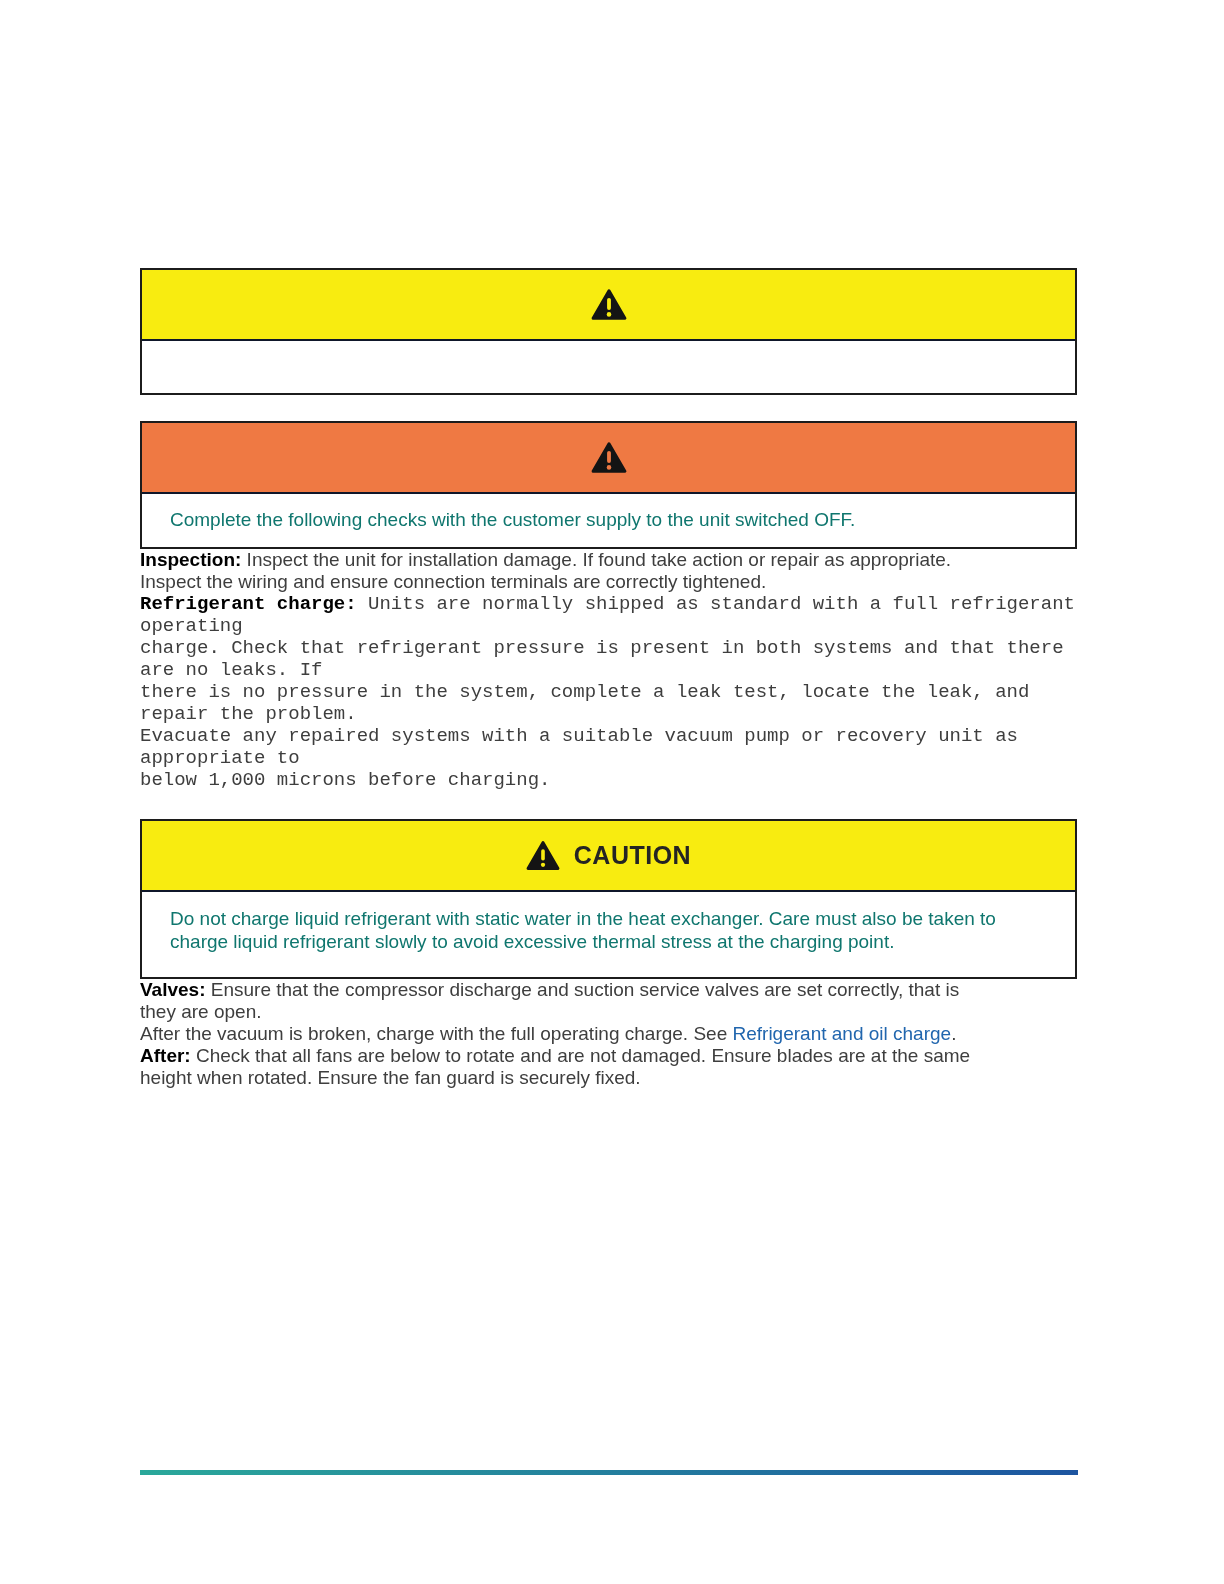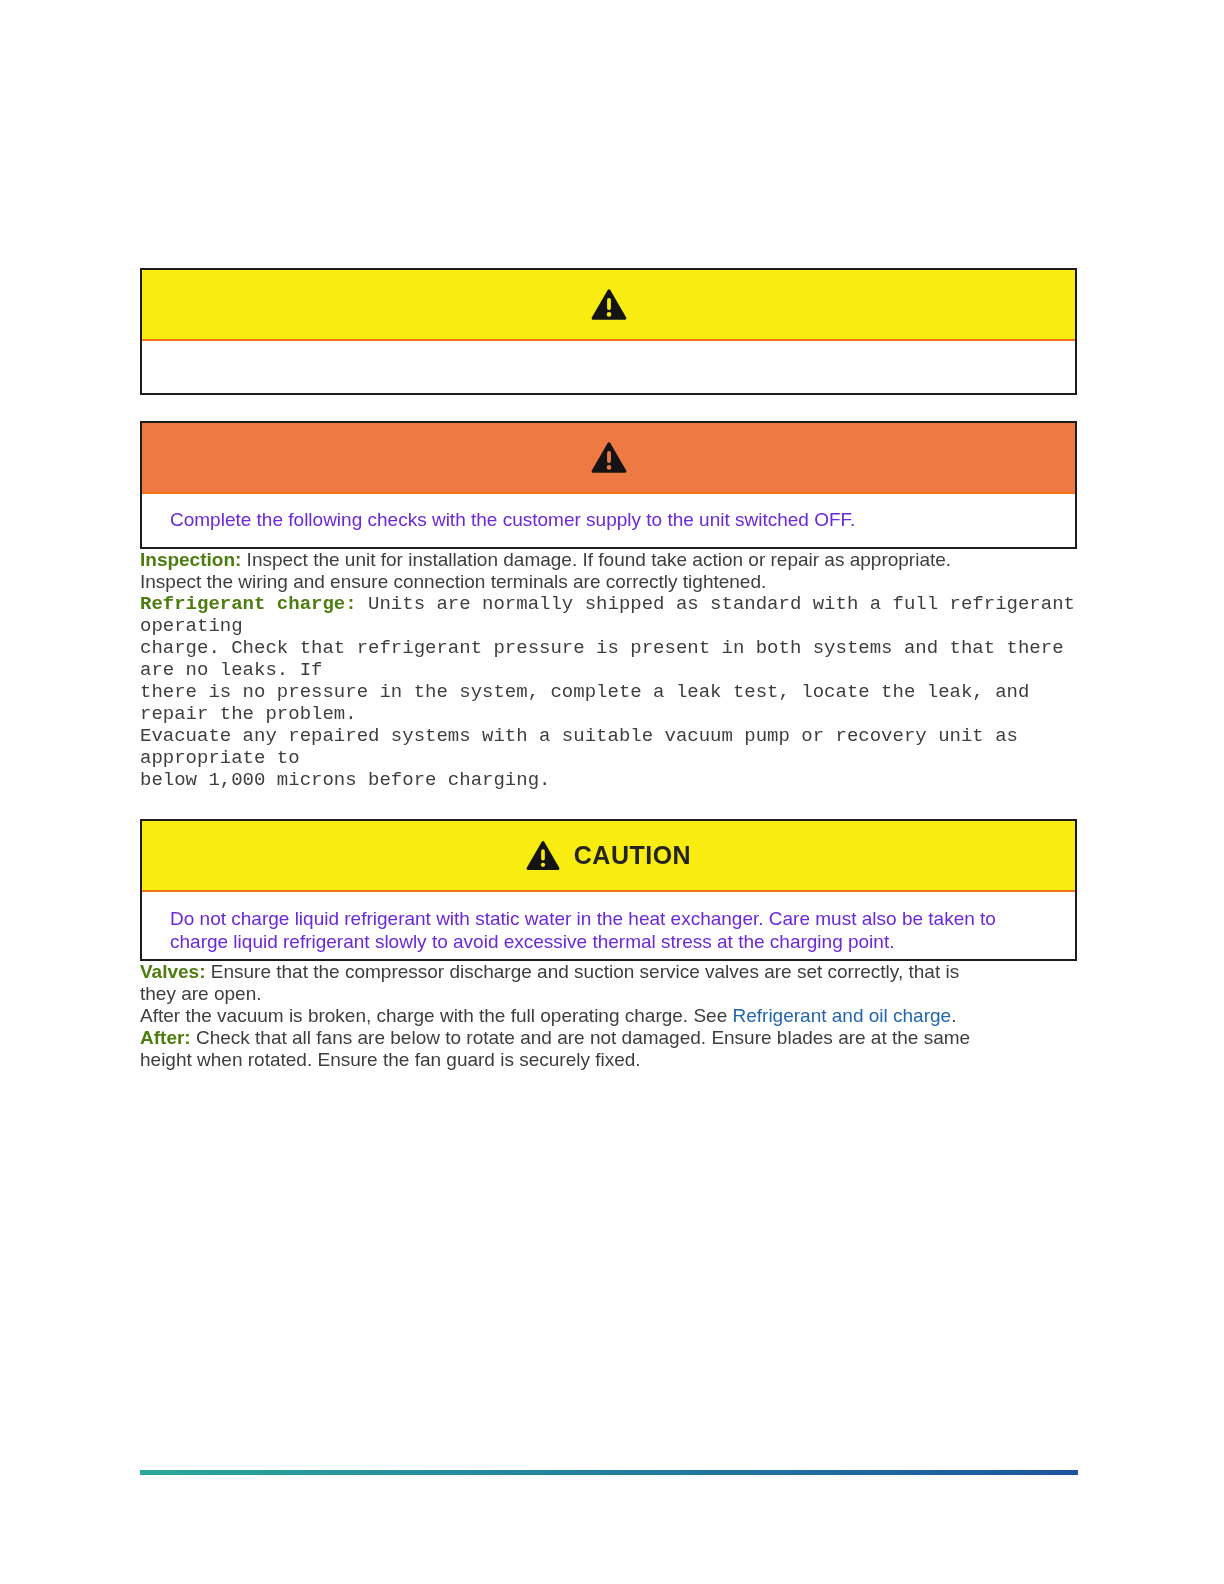--- a/index.html
+++ b/index.html
@@ -1,32 +1,32 @@
 <!DOCTYPE html>
 <html><head>
 <meta charset="utf-8">
 <style>
   html,body{margin:0;padding:0;}
   body{background:#ffffff;font-family:"Liberation Sans",sans-serif;}
   .page{position:relative;width:1224px;height:1584px;background:#ffffff;overflow:hidden;}
   .content{position:absolute;left:140px;top:268px;width:937px;}
 
   .notice{border:2px solid #1c1c1c;background:#ffffff;}
-  .notice-header{height:69px;display:flex;align-items:center;justify-content:center;gap:14px;border-bottom:2px solid #f97316;}
-  .notice-body{padding:14px 28px 16px;font-size:19px;line-height:23px;color:#6d28d9;white-space:pre-line;}
+  .notice-header{height:69px;display:flex;align-items:center;justify-content:center;gap:14px;border-bottom:2px solid #0f172a;}
+  .notice-body{padding:14px 28px 16px;font-size:19px;line-height:23px;color:#0f766e;white-space:pre-line;}
   .notice-body.empty{height:52px;padding:0;}
   .notice.power{margin-top:26px;}
   .notice.caution{margin-top:28px;}
-  .notice.caution .notice-body{padding:15px 28px 6px;}
+  .notice.caution .notice-body{padding:15px 28px 24px;}
   .caution-label{font-size:25px;font-weight:700;color:#242424;letter-spacing:.5px;}
 
   .tri{display:block;}
 
   p.para{margin:0;font-size:19px;line-height:22px;color:#3e3e3e;white-space:pre-line;}
-  p.para .lead{font-weight:700;color:#4d7c0f;}
+  p.para .lead{font-weight:700;color:#000000;}
   .mt19{margin-top:19px;}
   .mt20{margin-top:20px;}
   .mt22{margin-top:22px;font-family:Liberation Mono, monospace;}
   a.xref{color:#2166ae;text-decoration:none;cursor:pointer;}
 
   .footer-rule{position:absolute;left:140px;top:1470px;width:938px;height:5px;
     background:linear-gradient(90deg,#2aa89a 0%,#1d55a0 100%);}
 </style>
 </head>
 <body>

